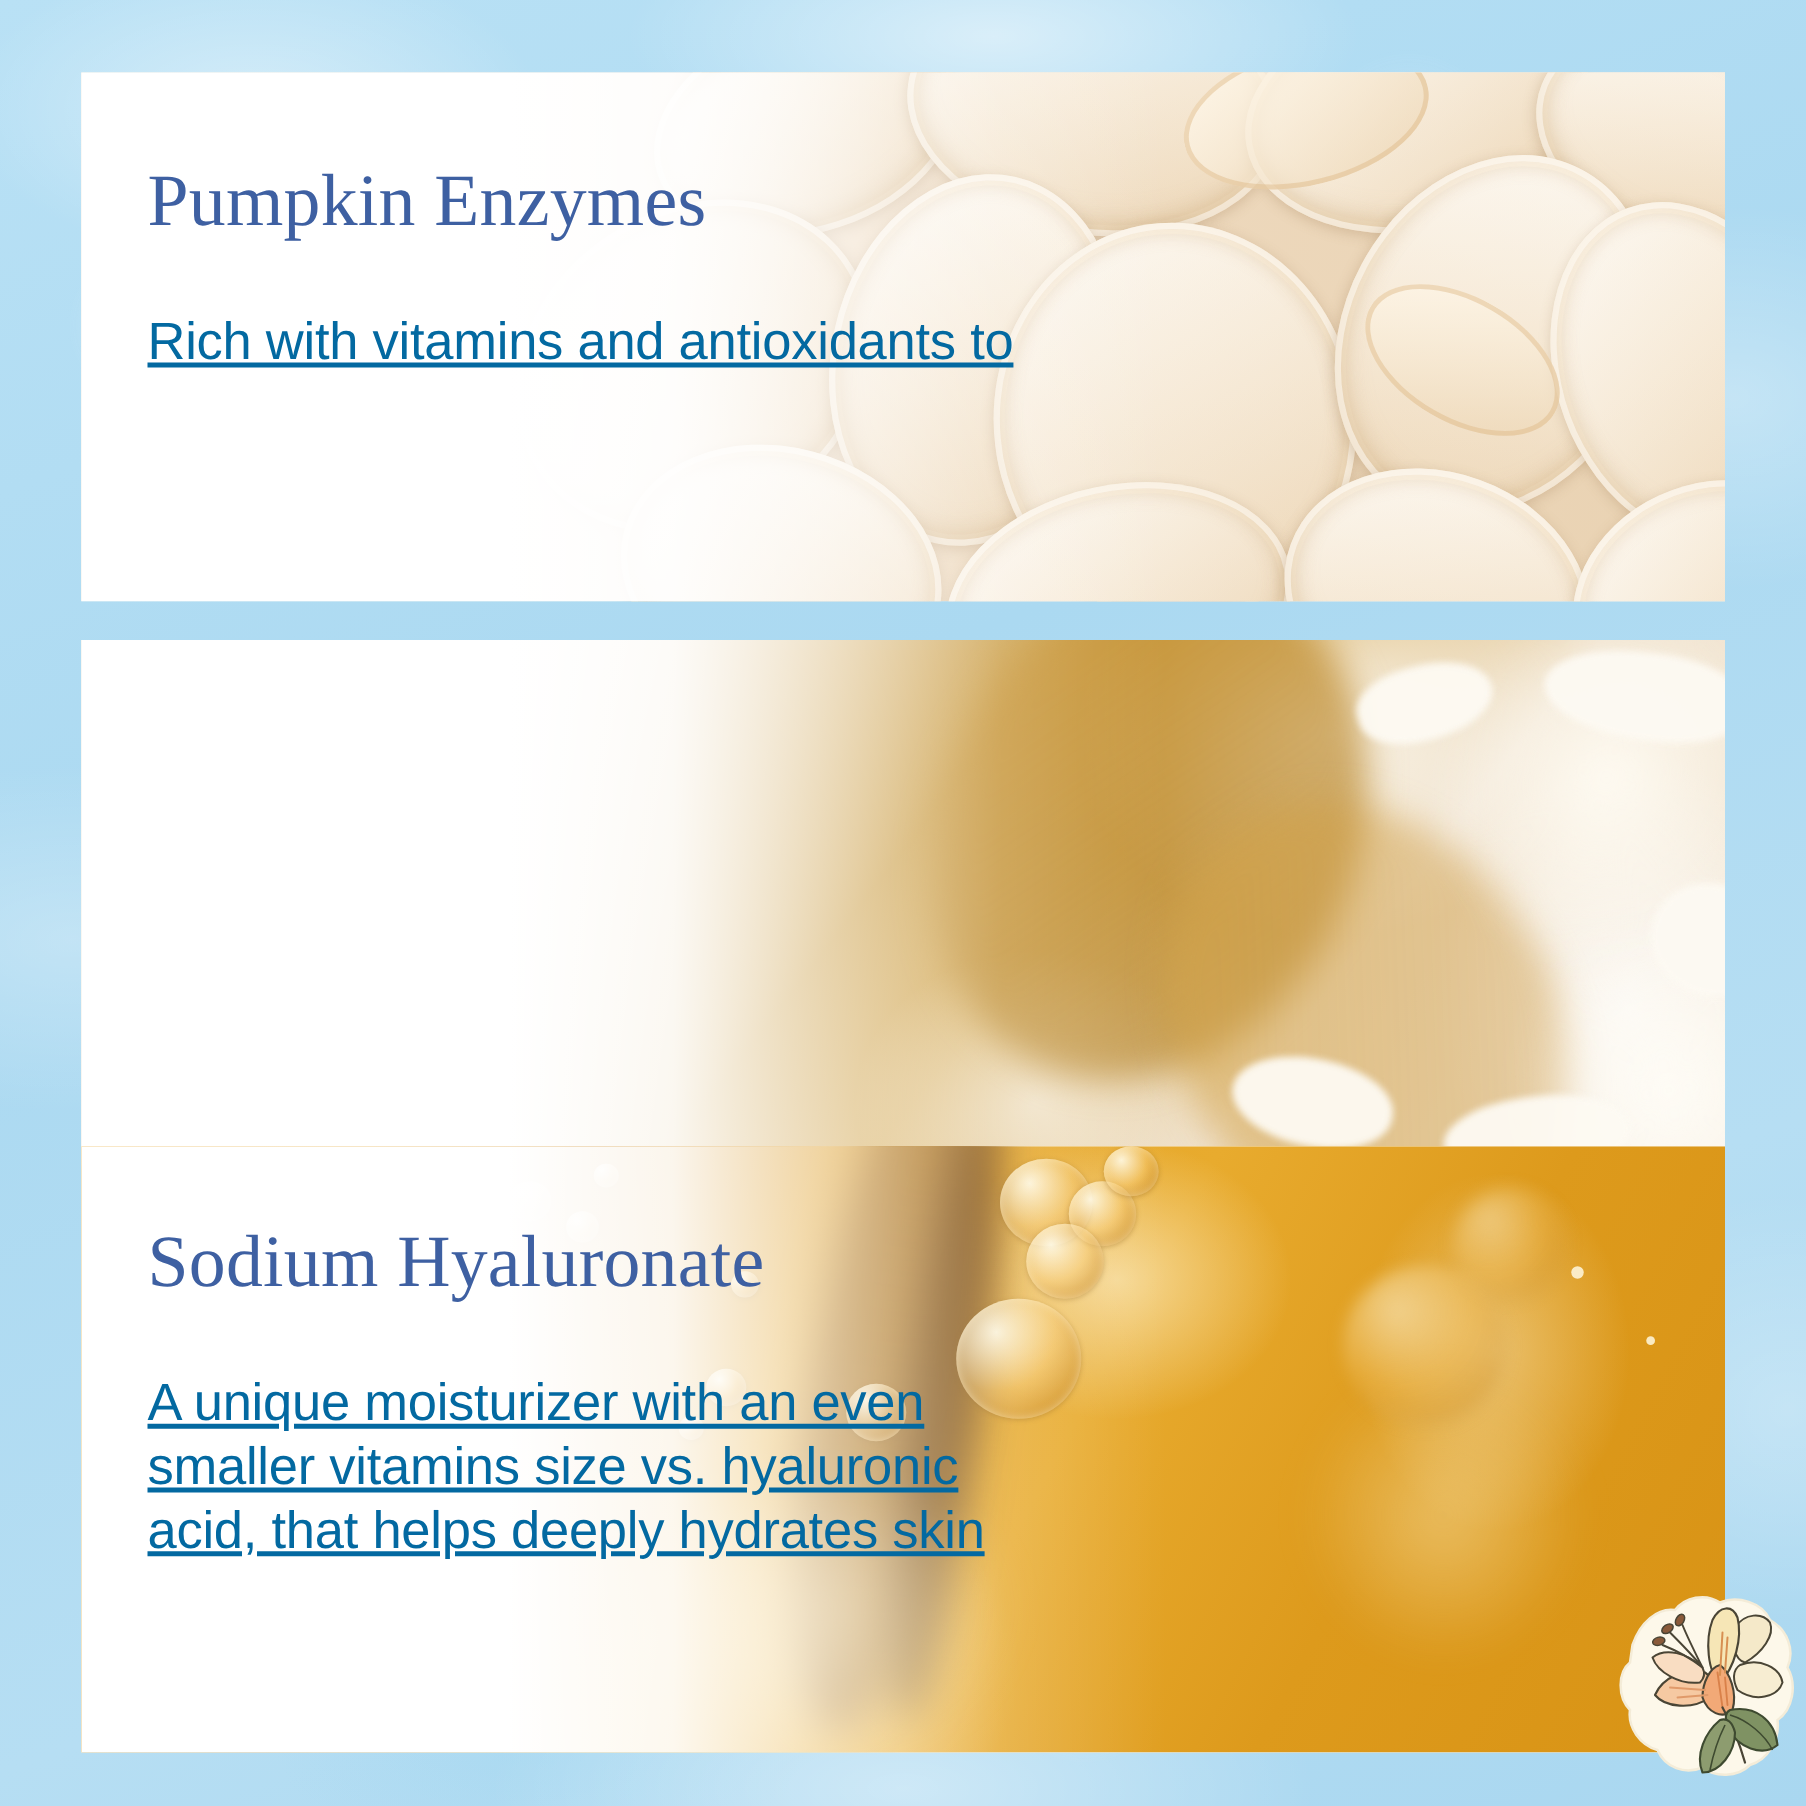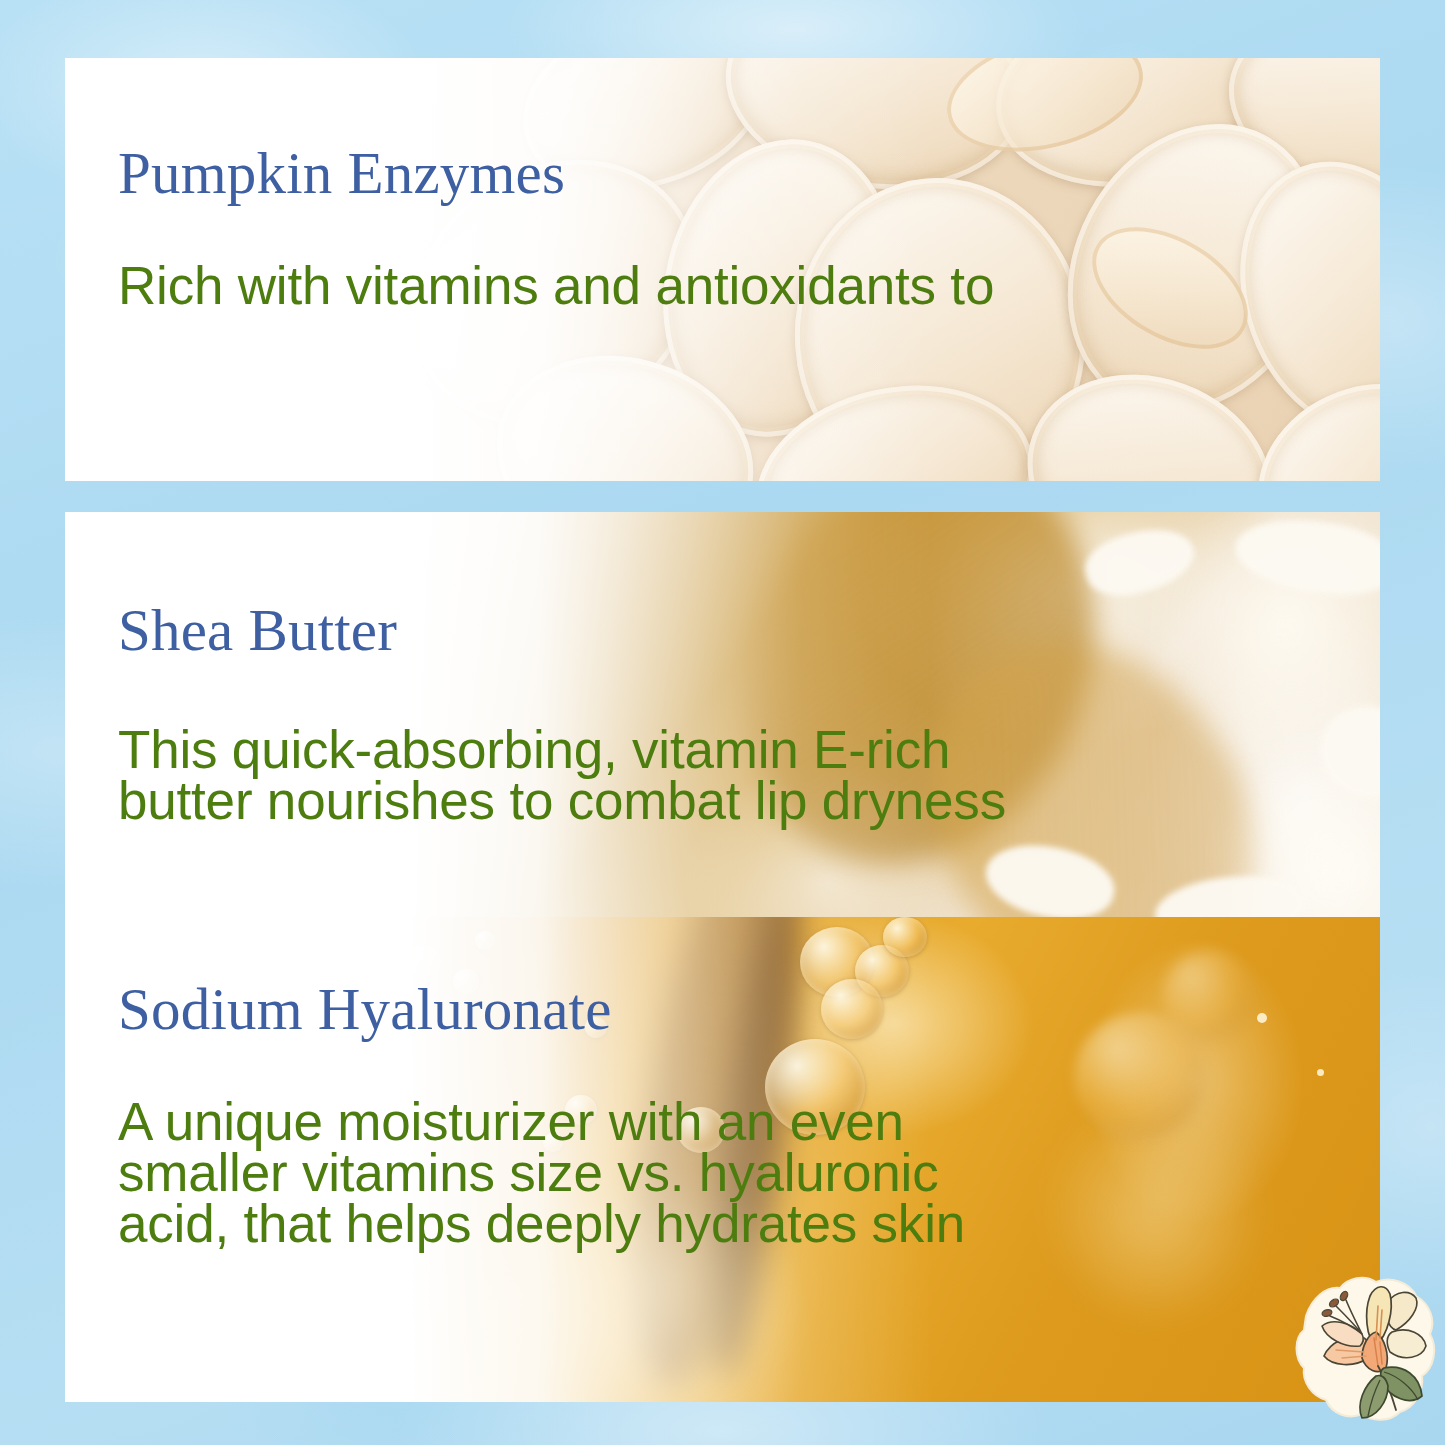--- a/index.html
+++ b/index.html
@@ -78,32 +78,33 @@
     font-size: 59px;
     line-height: 1.05;
     font-weight: 400;
     color: #3e60a2;
     margin: 0;
     letter-spacing: 0.2px;
     white-space: nowrap;
   }
   .panel-body {
     font-family: "Liberation Sans", sans-serif;
-    font-size: 53px;
+    font-size: 42px;
     line-height: 51px;
     font-weight: 400;
-    color: #4d7c0f;
+    color: #0369a1;
     margin: 0;
     letter-spacing: -0.2px;
+    text-decoration: underline;
   }
   .panel-body span { display: block; }
 
   
   #panel-1 { top: 58px; height: 423px; }
-  #panel-1 .panel-text { top: 85px; }
+  #panel-1 .panel-text { top: 72px; }
   #panel-1 .panel-heading { margin-bottom: 55px; }
 
   .seeds {
     position: absolute;
     inset: 0;
     background:
       radial-gradient(ellipse 70px 40px at 22% 88%, rgba(120,100,70,0.30), rgba(120,100,70,0) 70%),
       radial-gradient(ellipse 60px 44px at 45% 44%, rgba(110,88,58,0.28), rgba(110,88,58,0) 72%),
       linear-gradient(115deg, #f7ead8 0%, #f3e2cc 30%, #edd8bc 60%, #e9d2b2 100%);
   }
@@ -241,27 +242,20 @@
       <div class="shea-streak" style="left:690px;top:-60px;width:330px;height:420px;transform:rotate(26deg);background:linear-gradient(120deg,rgba(203,152,57,0.85),rgba(170,120,30,0.55));"></div>
       <div class="shea-streak" style="left:880px;top:120px;width:300px;height:380px;transform:rotate(-32deg);background:linear-gradient(120deg,rgba(214,168,78,0.60),rgba(196,140,48,0.35));"></div>
       <div class="shea-streak" style="left:1090px;top:-40px;width:260px;height:300px;transform:rotate(18deg);background:radial-gradient(ellipse,rgba(255,252,244,0.95),rgba(255,252,244,0) 70%);"></div>
       <div class="shea-streak" style="left:1150px;top:230px;width:240px;height:260px;transform:rotate(-12deg);background:radial-gradient(ellipse,rgba(255,253,247,0.9),rgba(255,253,247,0) 70%);"></div>
       <div class="shea-chunk" style="left:1020px;top:20px;width:110px;height:60px;border-radius:44% 56% 50% 50%;transform:rotate(-16deg);"></div>
       <div class="shea-chunk" style="left:1170px;top:10px;width:160px;height:70px;border-radius:50% 50% 42% 58%;transform:rotate(6deg);"></div>
       <div class="shea-chunk" style="left:920px;top:335px;width:130px;height:70px;border-radius:52% 48% 50% 50%;transform:rotate(12deg);"></div>
       <div class="shea-chunk" style="left:1090px;top:365px;width:150px;height:66px;border-radius:46% 54% 50% 50%;transform:rotate(-8deg);"></div>
       <div class="shea-chunk" style="left:1255px;top:195px;width:100px;height:90px;border-radius:50%;transform:rotate(20deg);"></div>
       <div class="panel-scrim"></div>
-    </div>
-    <div class="panel-text">
-      <h2 class="panel-heading">Shea Butter</h2>
-      <p class="panel-body">
-        <span>This quick-absorbing, vitamin E-rich</span>
-        <span>butter nourishes to combat lip dryness</span>
-      </p>
     </div>
   </div>
 
   <div class="panel" id="panel-3">
     <div class="panel-photo">
       <div class="amber"></div>
       <div class="amber-dark" style="left:580px;top:-90px;width:130px;height:560px;transform:rotate(9deg);background:linear-gradient(180deg,rgba(150,88,6,0.75),rgba(120,68,4,0.55));"></div>
       <div class="amber-dark" style="left:660px;top:-60px;width:60px;height:520px;transform:rotate(7deg);background:linear-gradient(180deg,rgba(110,60,2,0.8),rgba(90,50,2,0.6));"></div>
       <div class="amber-dark" style="left:430px;top:250px;width:320px;height:240px;background:radial-gradient(ellipse,rgba(255,236,185,0.45),rgba(255,236,185,0) 70%);"></div>
       <div class="amber-dark" style="left:980px;top:180px;width:220px;height:230px;background:radial-gradient(ellipse,rgba(255,245,205,0.40),rgba(255,245,205,0) 72%);"></div>

